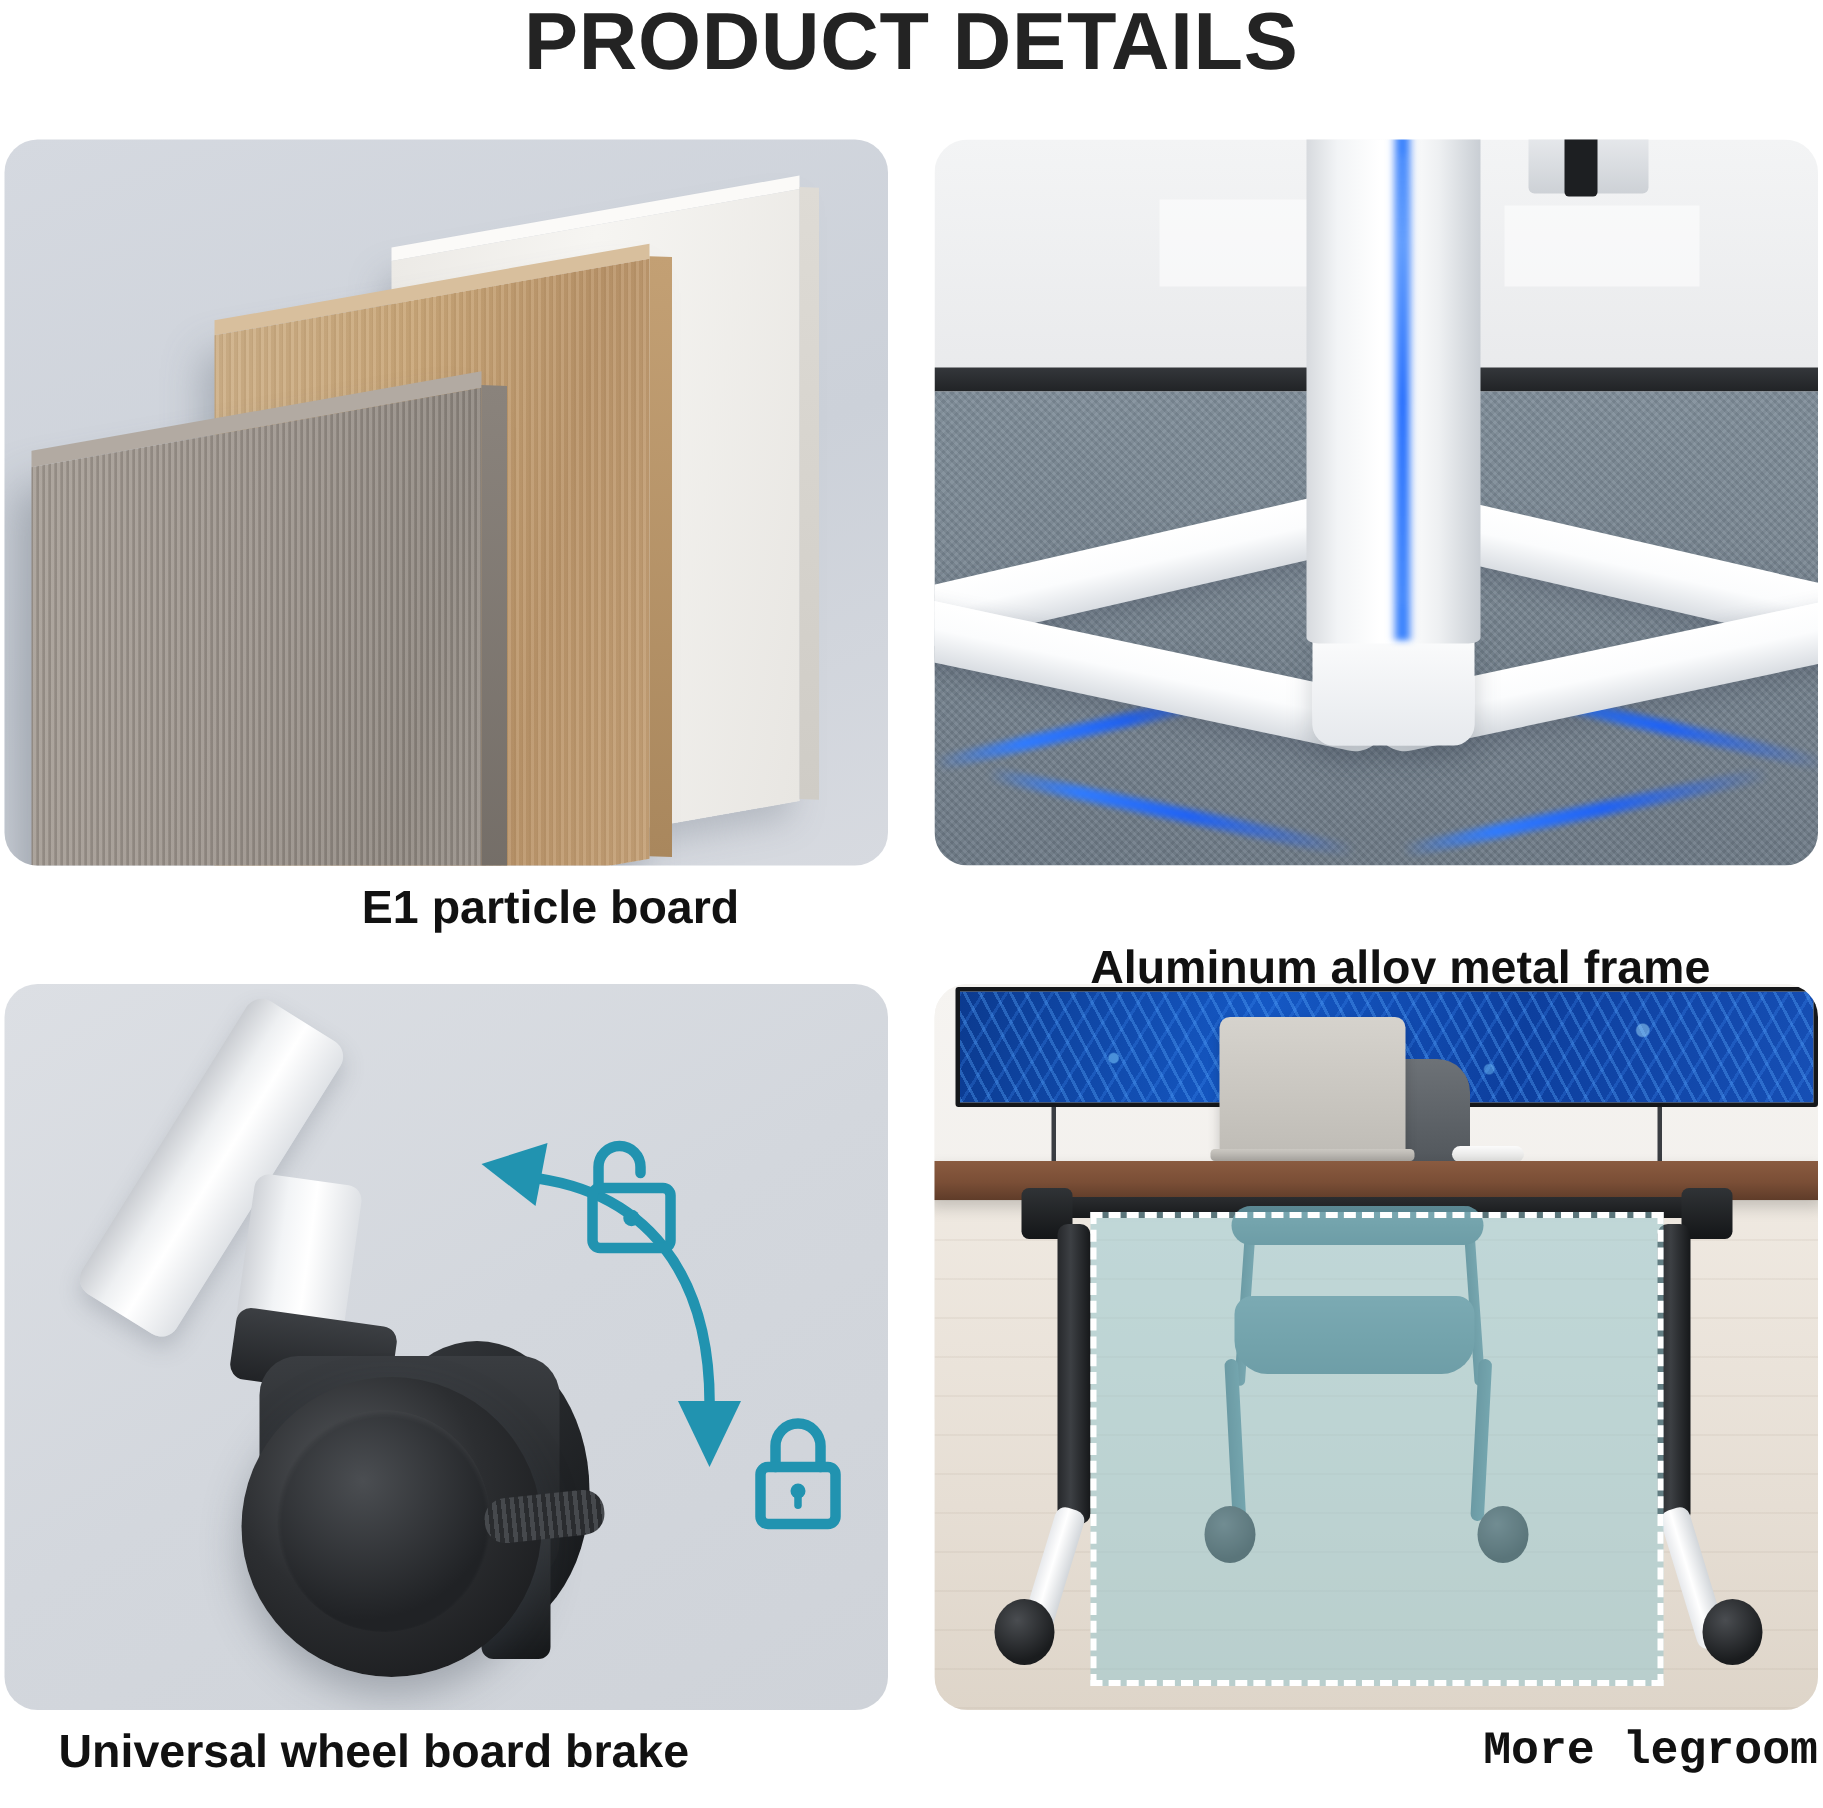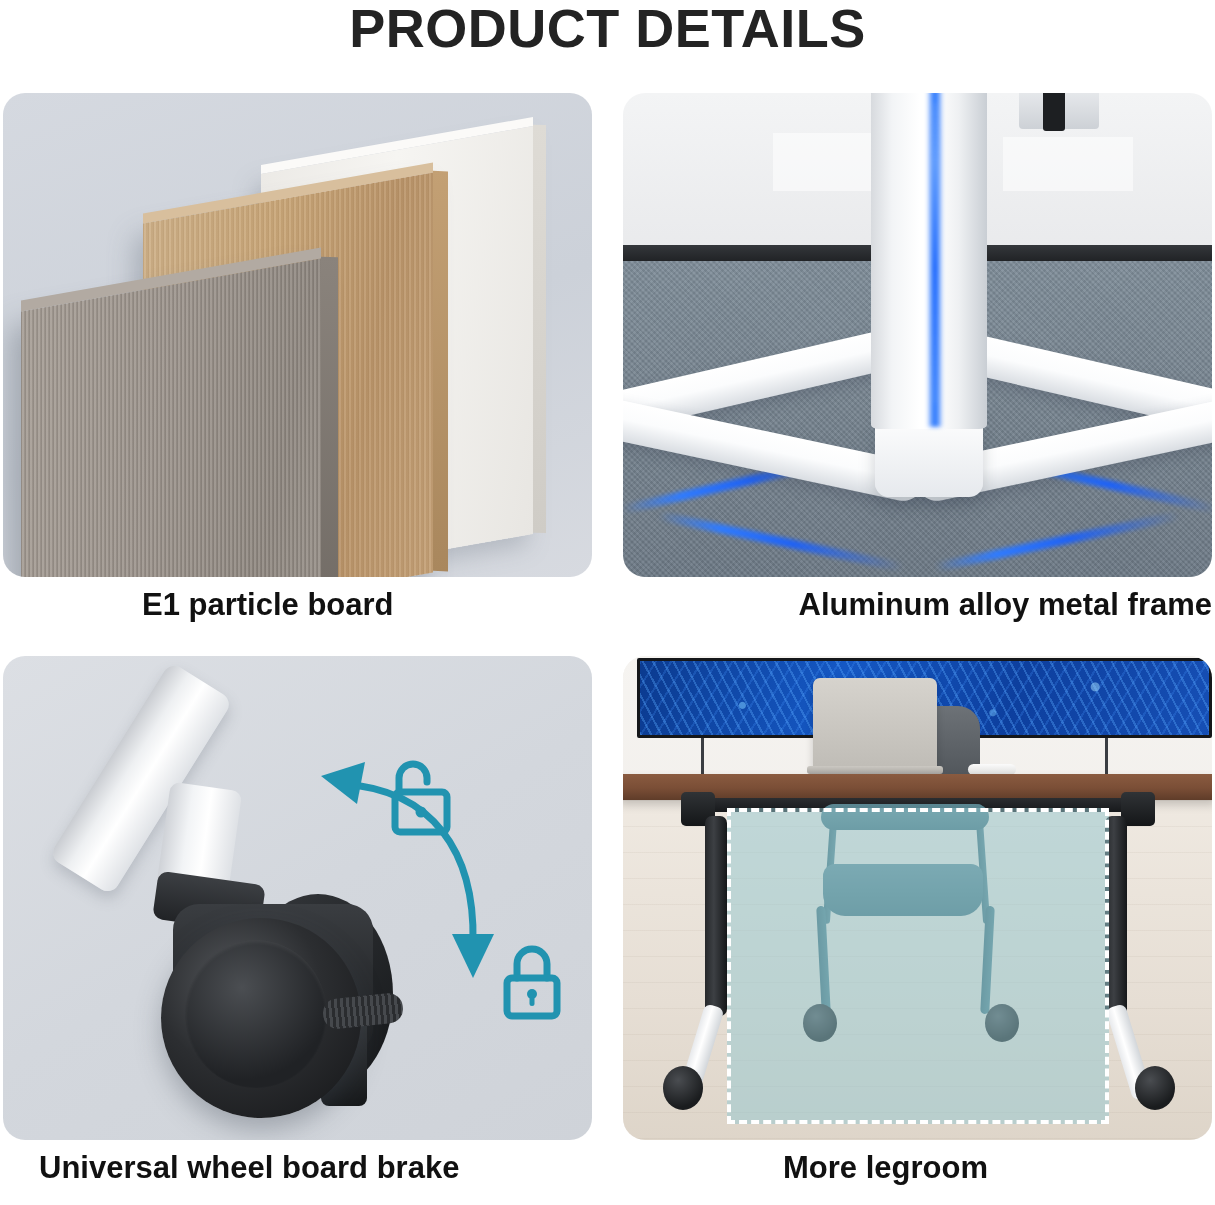--- a/index.html
+++ b/index.html
@@ -34,24 +34,24 @@
   .photo {
     position: relative; width: 589px; height: 484px;
     border-radius: 22px; overflow: hidden;
     background: #d2d6dd;
   }
   .caption {
     position: absolute; left: 0; right: 0; top: 492px;
     font-size: 31px; font-weight: 700; color: #111;
     line-height: 40px; white-space: nowrap;
   }
-  .cap-c1 { text-align: left; padding-left: 139px; }
-  .cap-c2 { text-align: right; padding-left: 32px; }
+  .cap-c1 { text-align: center; padding-left: 139px; }
+  .cap-c2 { text-align: center; padding-left: 32px; margin-top: 40px; }
   .cap-c3 { text-align: left; padding-left: 36px; }
-  .cap-c4 { text-align: left; padding-left: 160px; }
+  .cap-c4 { text-align: right; padding-left: 160px; font-family: Liberation Mono, monospace; }
 
   
   .p1 { background: linear-gradient(160deg,#d5d9e0 0%, #ccd1d9 55%, #d7dae0 100%); }
   .board { position: absolute; }
   .board .face { position: absolute; inset: 0; }
   .board .edge { position: absolute; top: 0; bottom: 0; }
   .board .top  { position: absolute; left: 0; right: 0; }
 
   
   .b-white {

